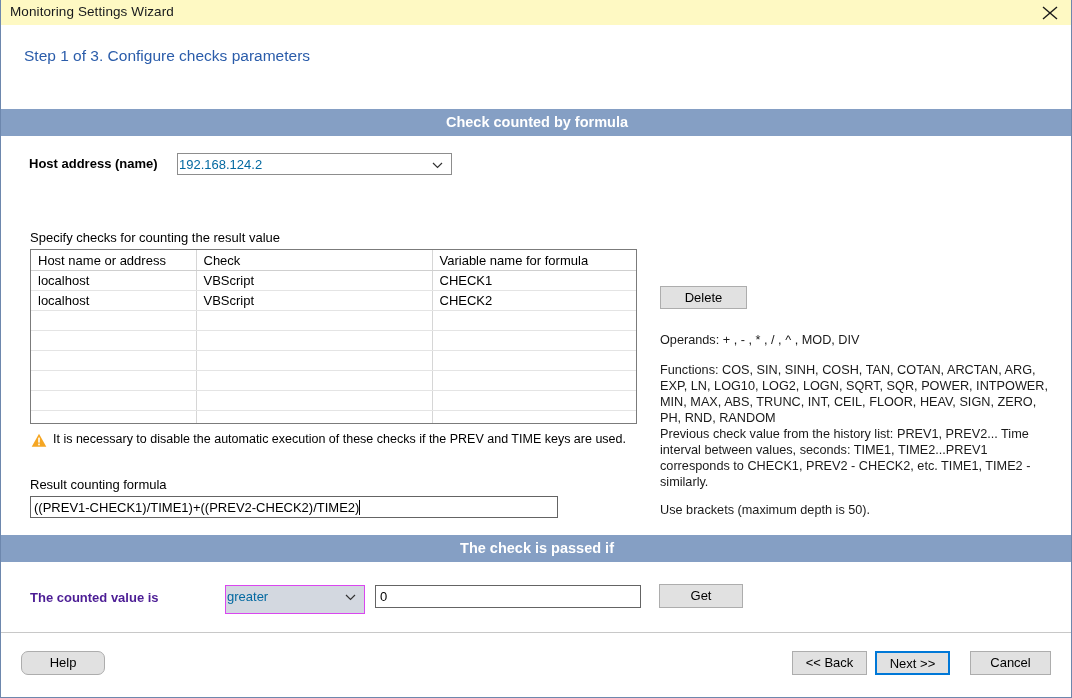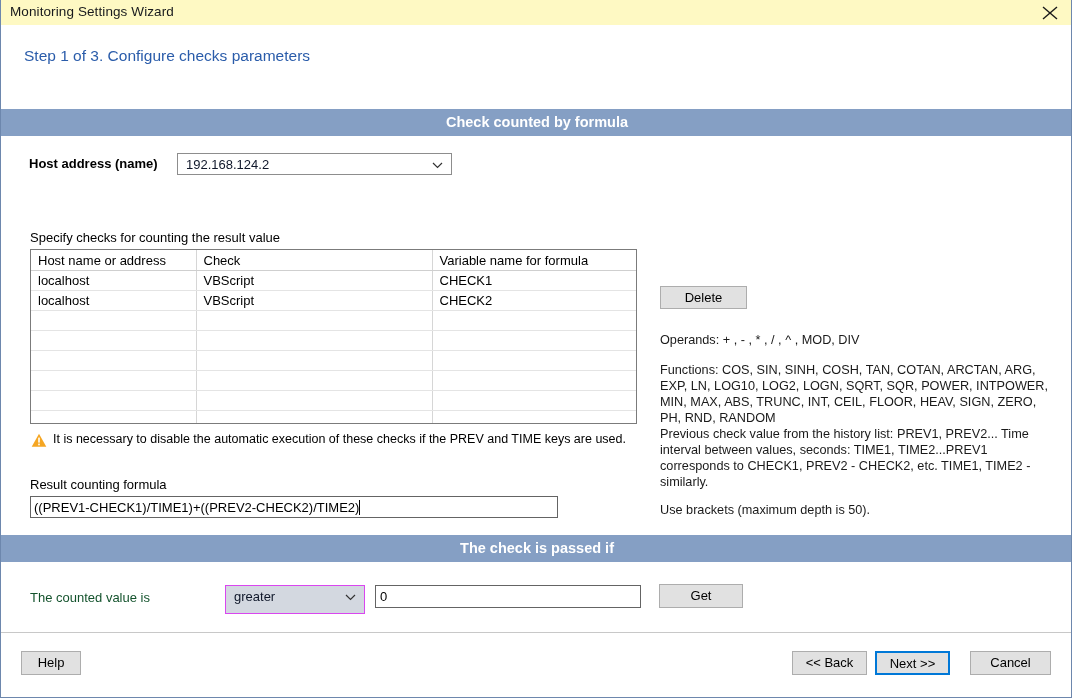--- a/index.html
+++ b/index.html
@@ -88,23 +88,23 @@
     box-sizing: border-box;
     background: #ffffff;
     border: 1px solid #8d8d8d;
   }
   .combo-host {
     left: 176px; top: 153px;
     width: 275px; height: 22px;
   }
   .combo-value {
     position: absolute;
-    left: 8px; top: 3px;
-    font-size: 13px;
-    color: #0f172a;
+    left: 1px; top: 3px;
+    font-size: 13px;
+    color: #0369a1;
     white-space: nowrap;
   }
   .chev {
     position: absolute;
     right: 8px; top: 8px;
   }
 
   
   .table-caption {
     position: absolute;
@@ -195,21 +195,21 @@
     border: 1px solid #adadad;
     font-size: 13px;
     color: #000;
     text-align: center;
     cursor: default;
     font-family: "Liberation Sans", sans-serif;
   }
   .btn-add    { left: 659px; top: 251px; width: 74px; height: 23px; line-height: 21px; margin-top: 35px; }
   .btn-delete { left: 659px; top: 286px; width: 87px; height: 23px; line-height: 21px; }
   .btn-get    { left: 658px; top: 584px; width: 84px; height: 24px; line-height: 22px; }
-  .btn-help   { left: 20px; top: 651px; width: 60px; height: 24px; line-height: 22px; }
+  .btn-help   { left: 20px; top: 651px; width: 84px; height: 24px; line-height: 22px; border-radius: 7px; }
   .btn-back   { left: 791px; top: 651px; width: 75px; height: 24px; line-height: 22px; }
   .btn-next   { left: 874px; top: 651px; width: 75px; height: 24px; line-height: 22px;
                 border: 2px solid #0078d7; }
   .btn-cancel { left: 969px; top: 651px; width: 81px; height: 24px; line-height: 22px; }
 
   .hint {
     position: absolute;
     left: 659px;
     font-size: 12.7px;
     color: #1a1a1a;
@@ -219,22 +219,23 @@
   .hint-operands  { top: 332px; }
   .hint-functions { top: 362px; }
   .hint-prev      { top: 426px; }
   .hint-brackets  { top: 502px; }
 
   
   .counted-label {
     position: absolute;
     left: 29px; top: 590px;
     font-size: 13px;
-    color: #14532d;
-    white-space: nowrap;
+    color: #4c1d95;
+    white-space: nowrap;
+    font-weight: bold;
   }
   .combo-op {
     position: absolute;
     left: 224px; top: 585px;
     width: 140px; height: 29px;
     box-sizing: border-box;
     background: #d3d8e0;
     border: 1px solid #d946ef;
   }
   .value-input {

